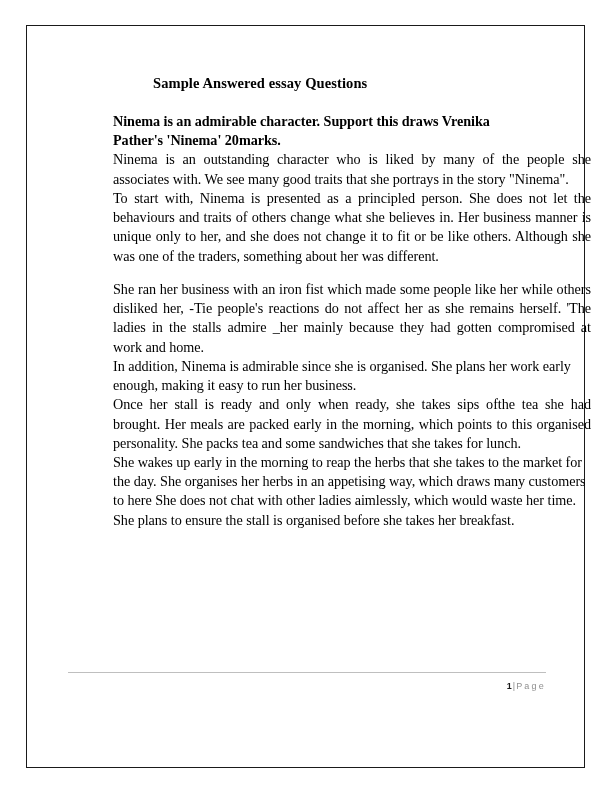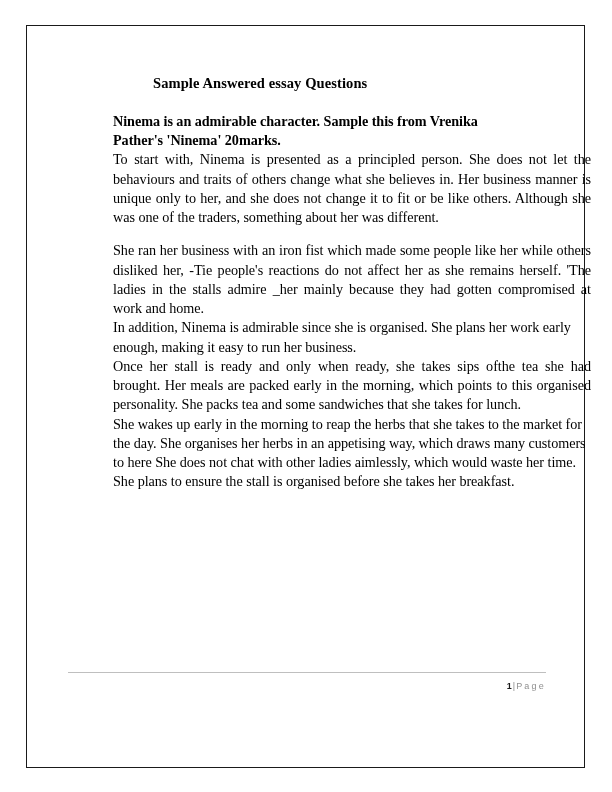--- a/index.html
+++ b/index.html
@@ -124,24 +124,25 @@
 
 <div id="page-sheet">
 
   <div id="page-inner">
 
     <h1 class="doc-title">Sample Answered essay Questions</h1>
 
     <div class="doc-body">
 
 
-      <div class="q-heading">Ninema is an admirable character. Sample this from Vrenika</div>
+      <div class="q-heading">Ninema is an admirable character. Support this draws Vrenika</div>
 
       <div class="q-heading">Pather's 'Ninema' 20marks.</div>
 
+      <p class="para">Ninema is an outstanding character who is liked by many of the people she associates with. We see many good traits that she portrays in the story "Ninema".</p>
 
       <p class="para">To start with, Ninema is presented as a principled person. She does not let the behaviours and traits of others change what she believes in. Her business manner is unique only to her, and she does not change it to fit or be like others. Although she was one of the traders, something about her was different.</p>
 
       <p class="para gap-before">She ran her business with an iron fist which made some people like her while others disliked her, -Tie people's reactions do not affect her as she remains herself. 'The ladies in the stalls admire _her mainly because they had gotten compromised at work and home.</p>
 
       <p class="para flush">In addition, Ninema is admirable since she is organised. She plans her work early enough, making it easy to run her business.</p>
 
       <p class="para">Once her stall is ready and only when ready, she takes sips ofthe tea she had brought. Her meals are packed early in the morning, which points to this organised personality. She packs tea and some sandwiches that she takes for lunch.</p>
 
       <p class="para flush">She wakes up early in the morning to reap the herbs that she takes to the market for the day. She organises her herbs in an appetising way, which draws many customers to here She does not chat with other ladies aimlessly, which would waste her time. She plans to ensure the stall is organised before she takes her breakfast.</p>

